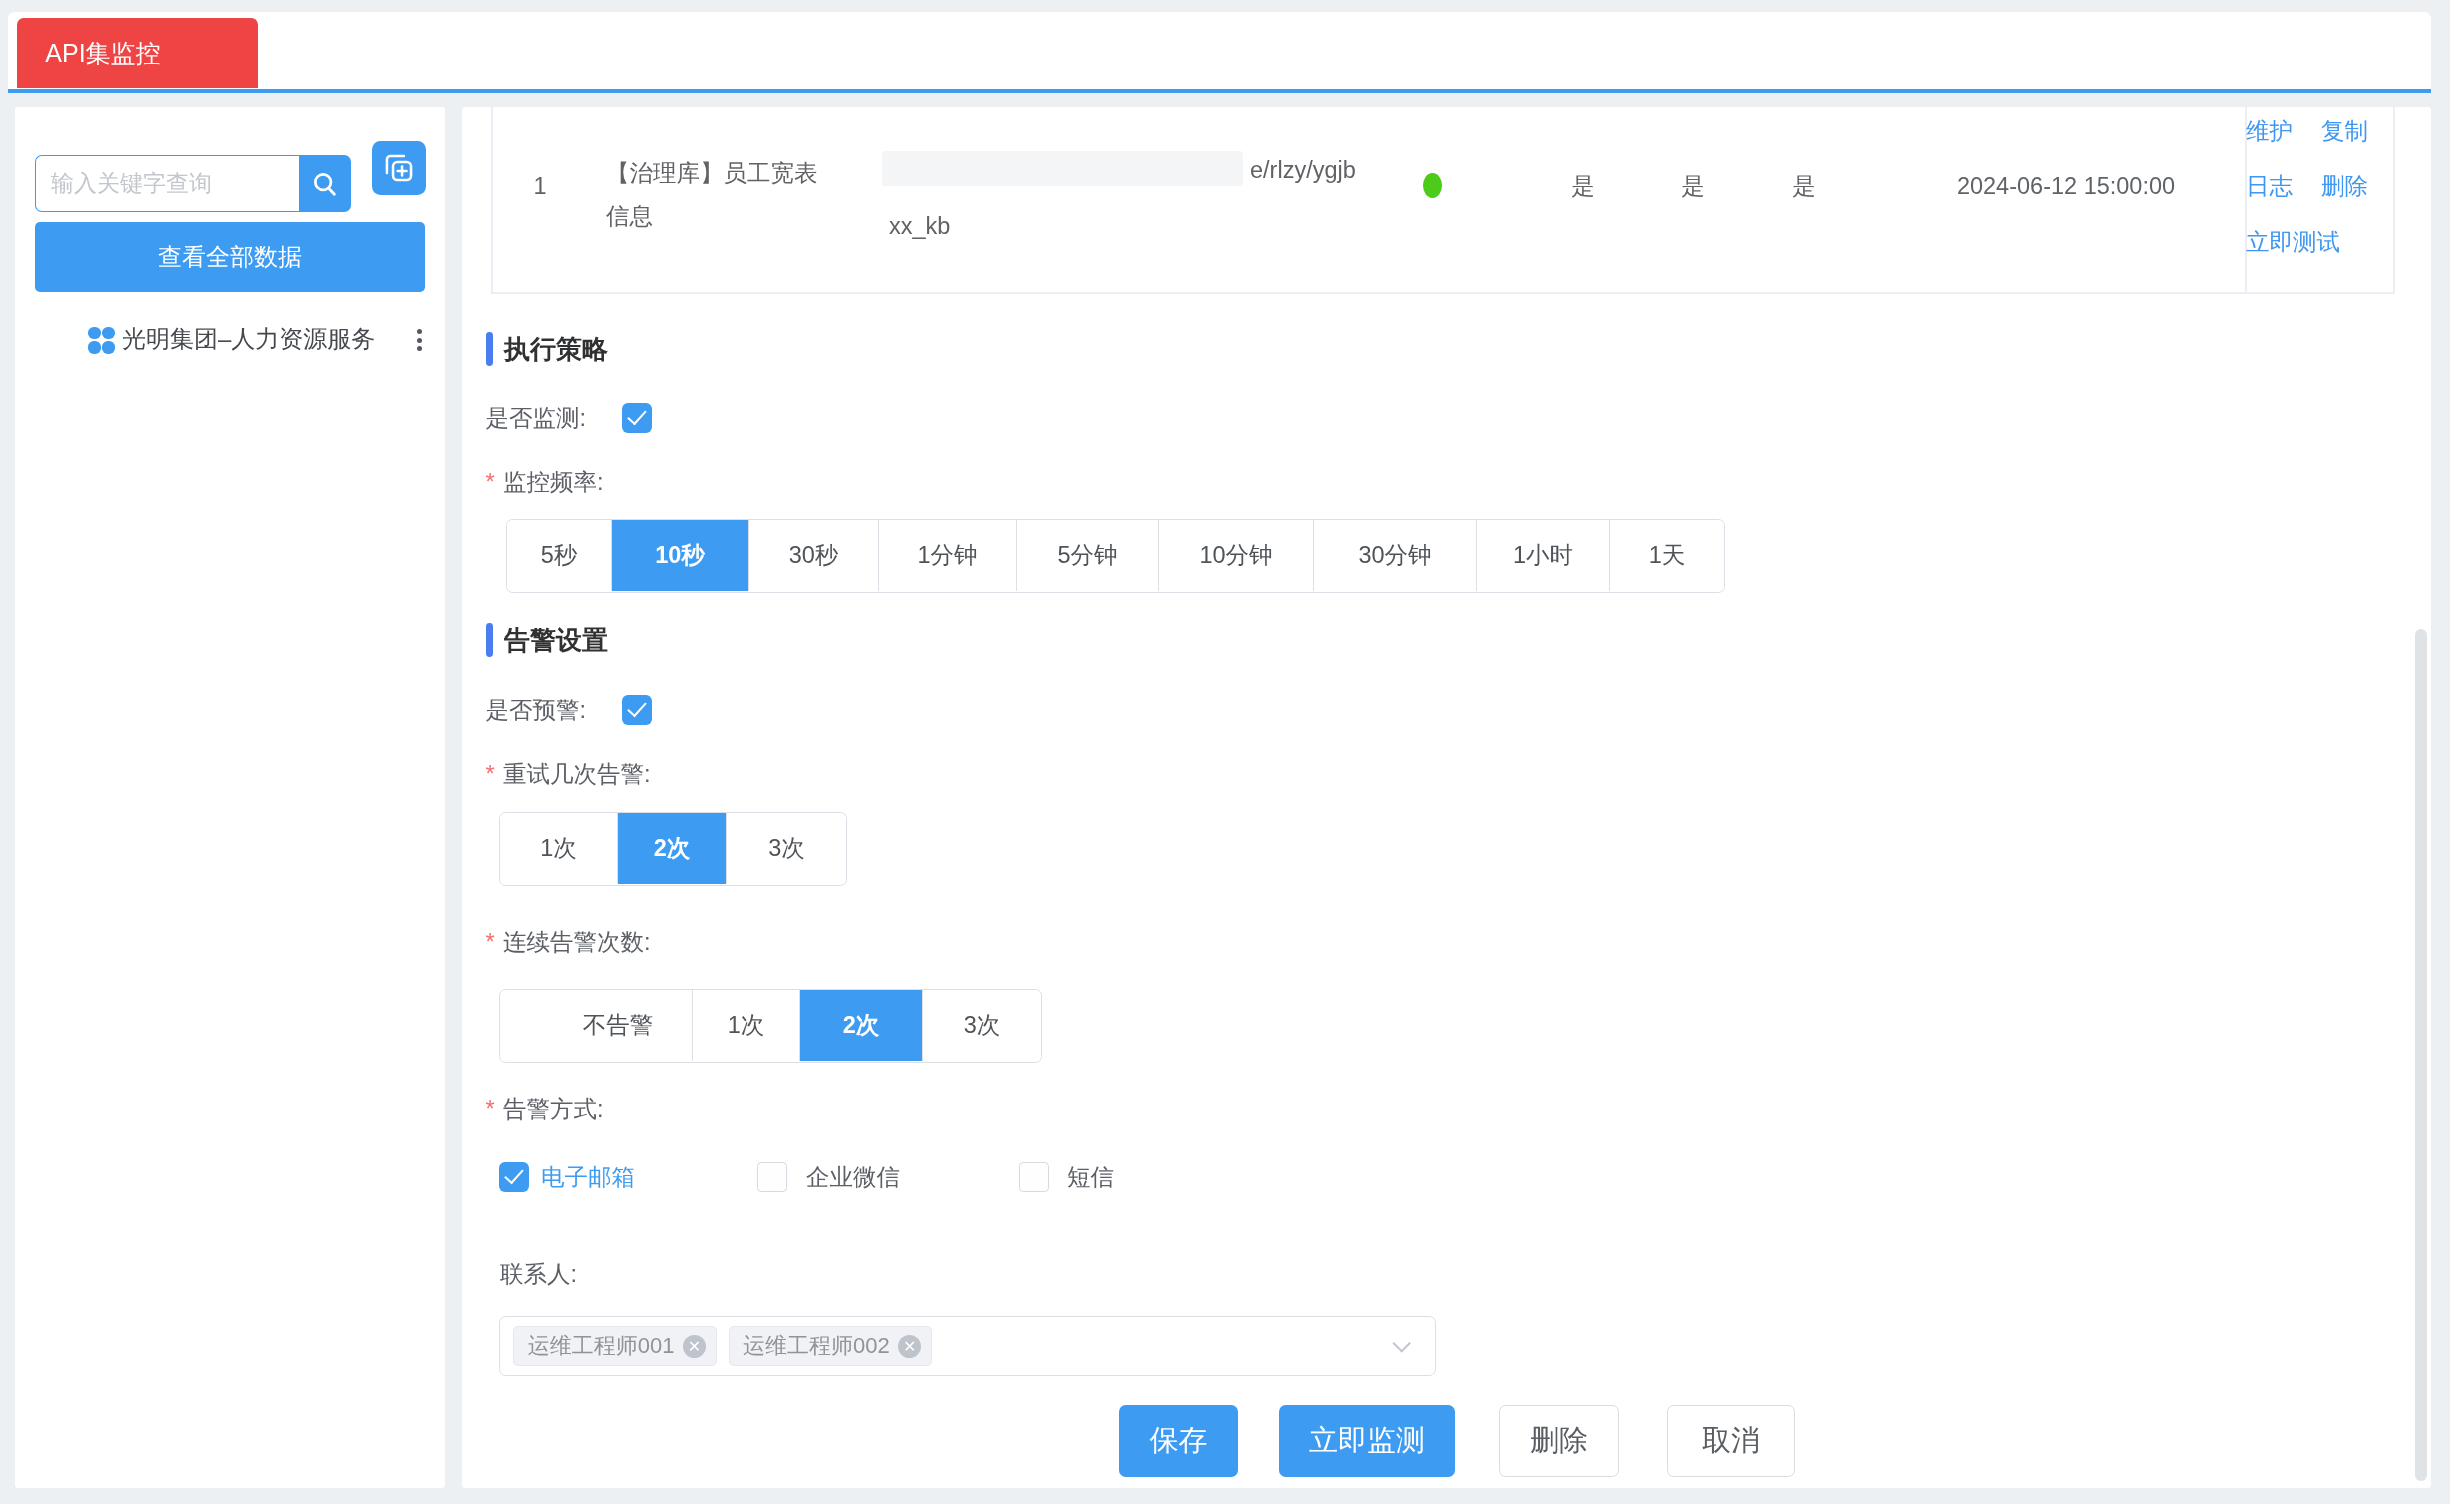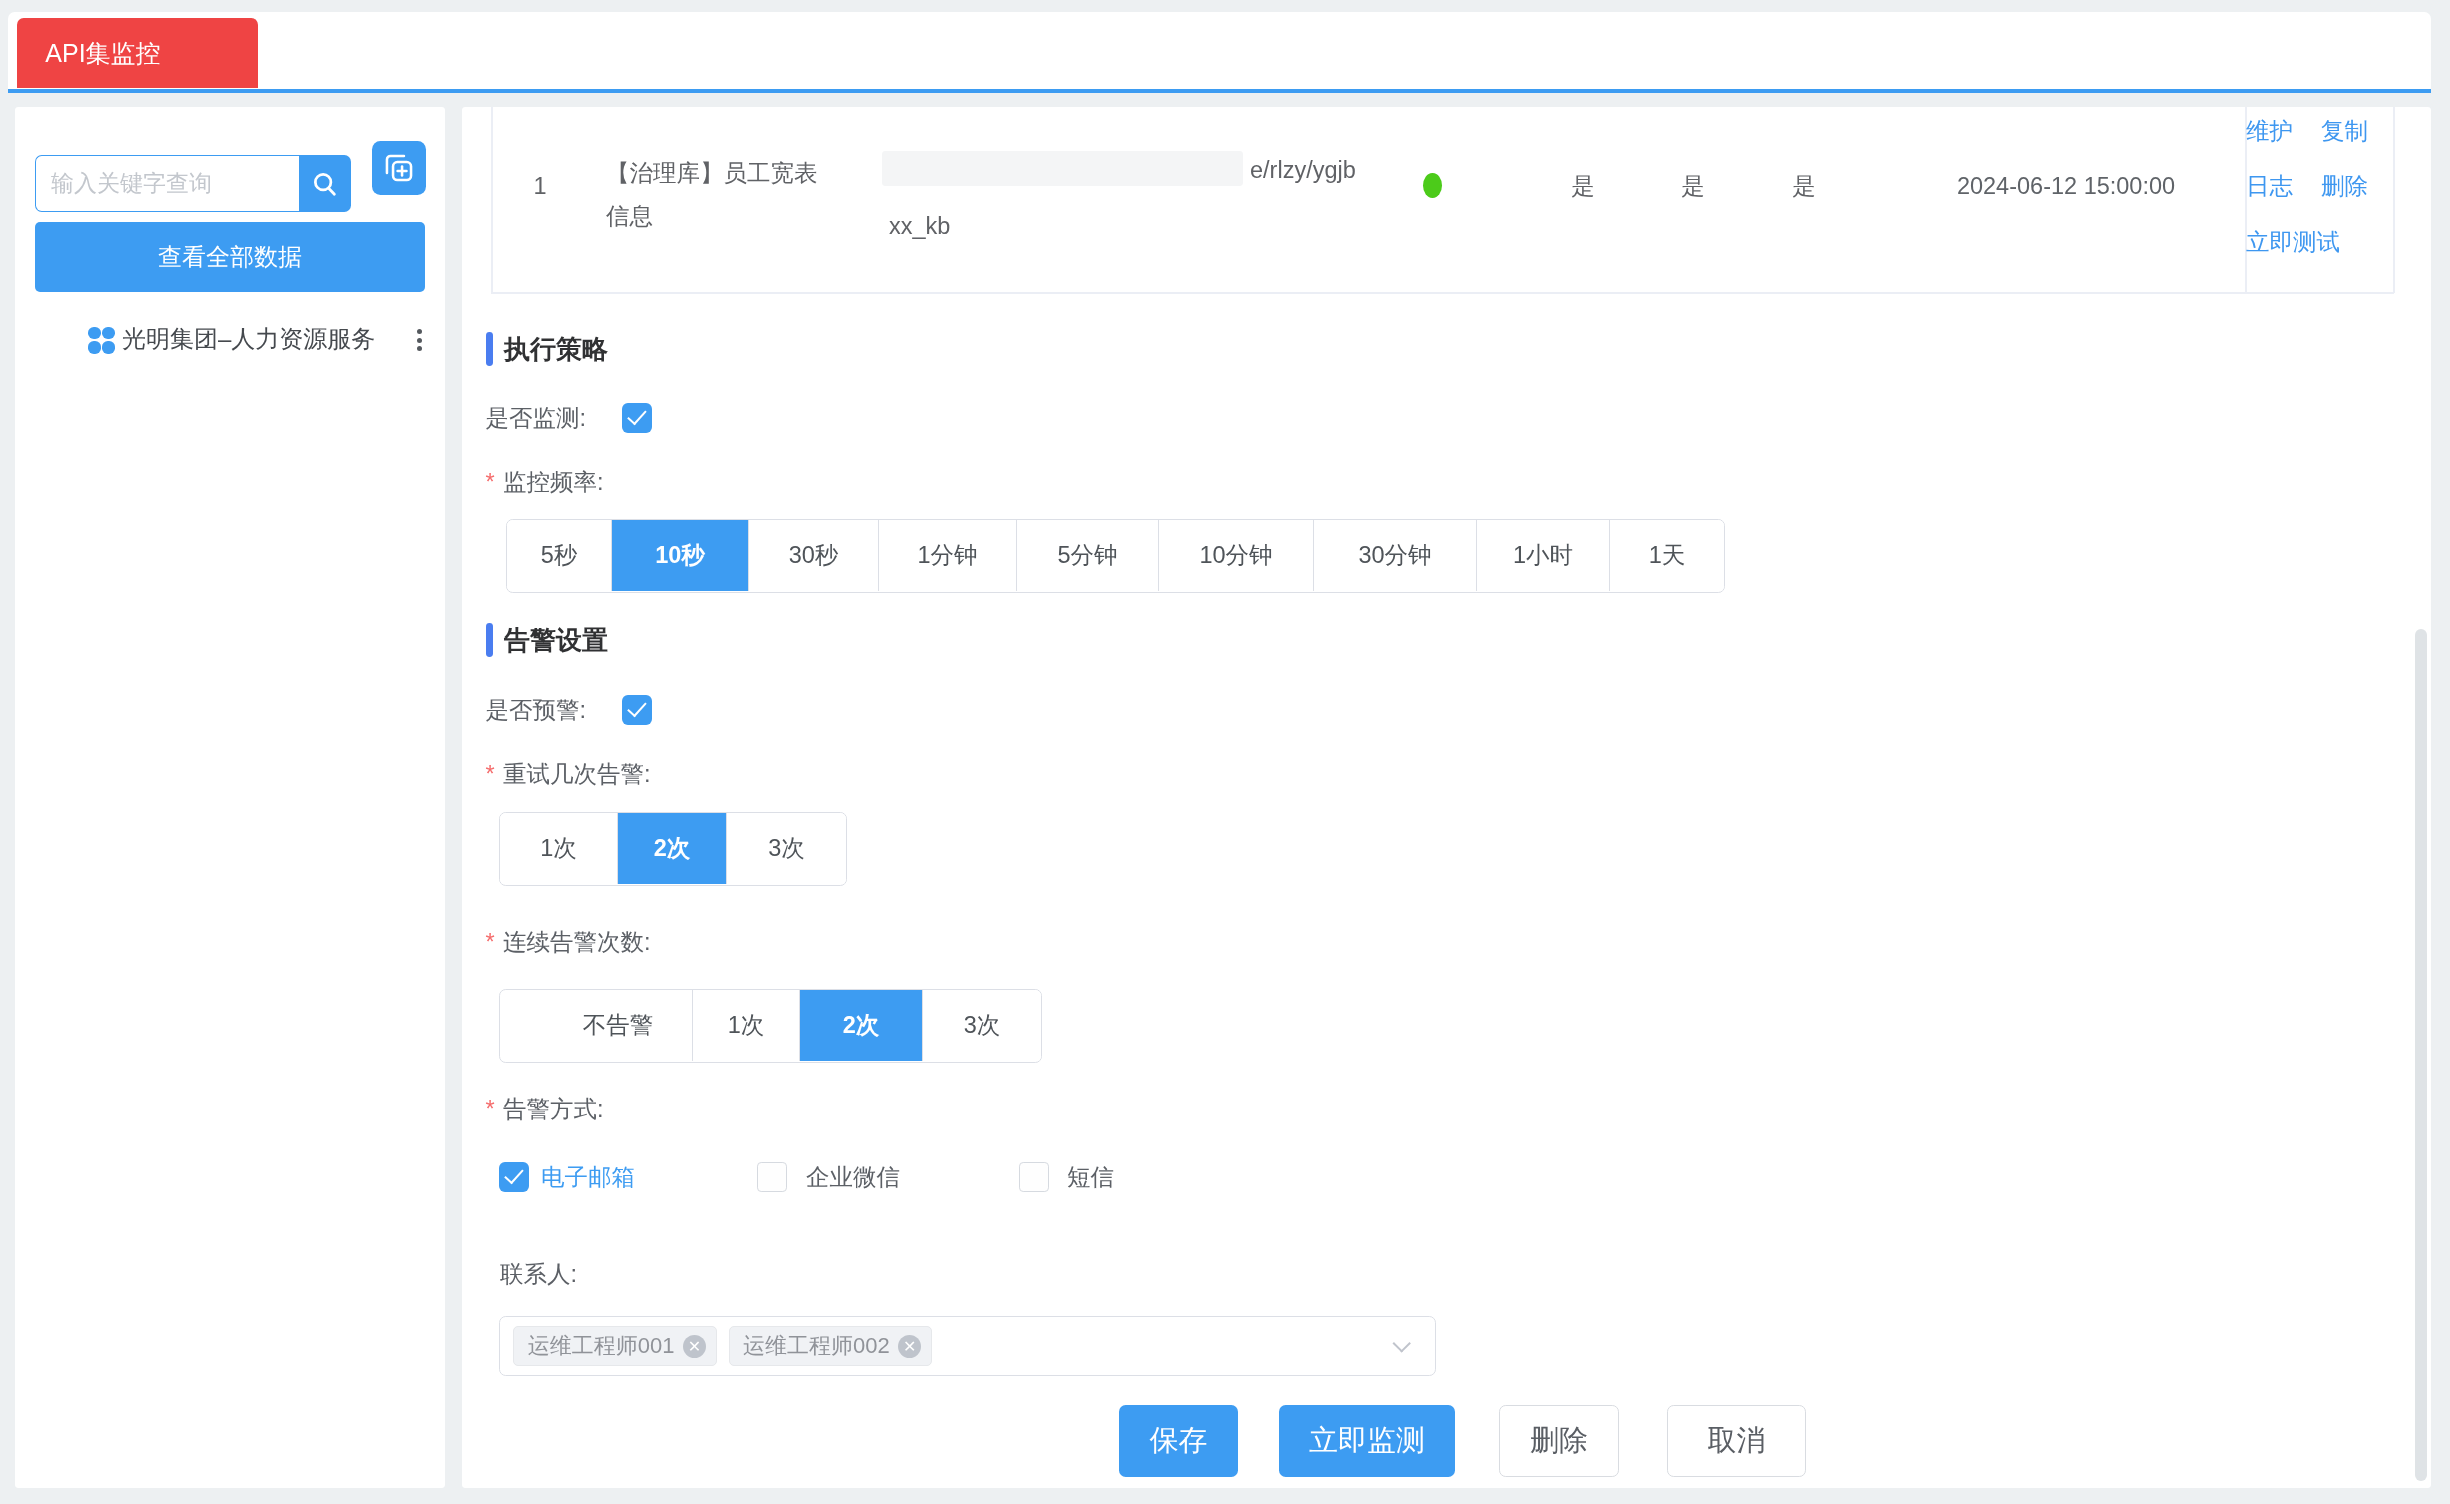--- a/index.html
+++ b/index.html
@@ -97,21 +97,21 @@
            text-align:center; cursor:pointer; }
   .chevron { position:absolute; right:27px; top:20px; width:13.4px; height:13.4px; border-right:2.1px solid #c0c4cc;
              border-bottom:2.1px solid #c0c4cc; transform:rotate(45deg); }
 
   .fbtn { position:absolute; top:1298px; height:72px; border-radius:6.7px; font-size:29px; cursor:pointer; font-family:inherit; }
   .fbtn.primary { background:#3d9cf2; border:none; color:#ffffff; }
   .fbtn.plain { background:#ffffff; border:1.7px solid #d9dce1; color:#5a5e64; }
   .b-save { left:657px; width:119px; }
   .b-now  { left:817px; width:176px; }
   .b-del  { left:1037px; width:120px; }
-  .b-cancel { left:1205px; width:139px; }
+  .b-cancel { left:1205px; width:128px; }
 
   .vthumb { position:absolute; left:1953px; top:522px; width:11.8px; height:852px; background:#dfe3e6; border-radius:5.9px; cursor:pointer; }
 </style>
 </head>
 <body>
 
 <div class="page">
 
   <div class="tabbar">
     <div class="tab-active">API集监控</div>

